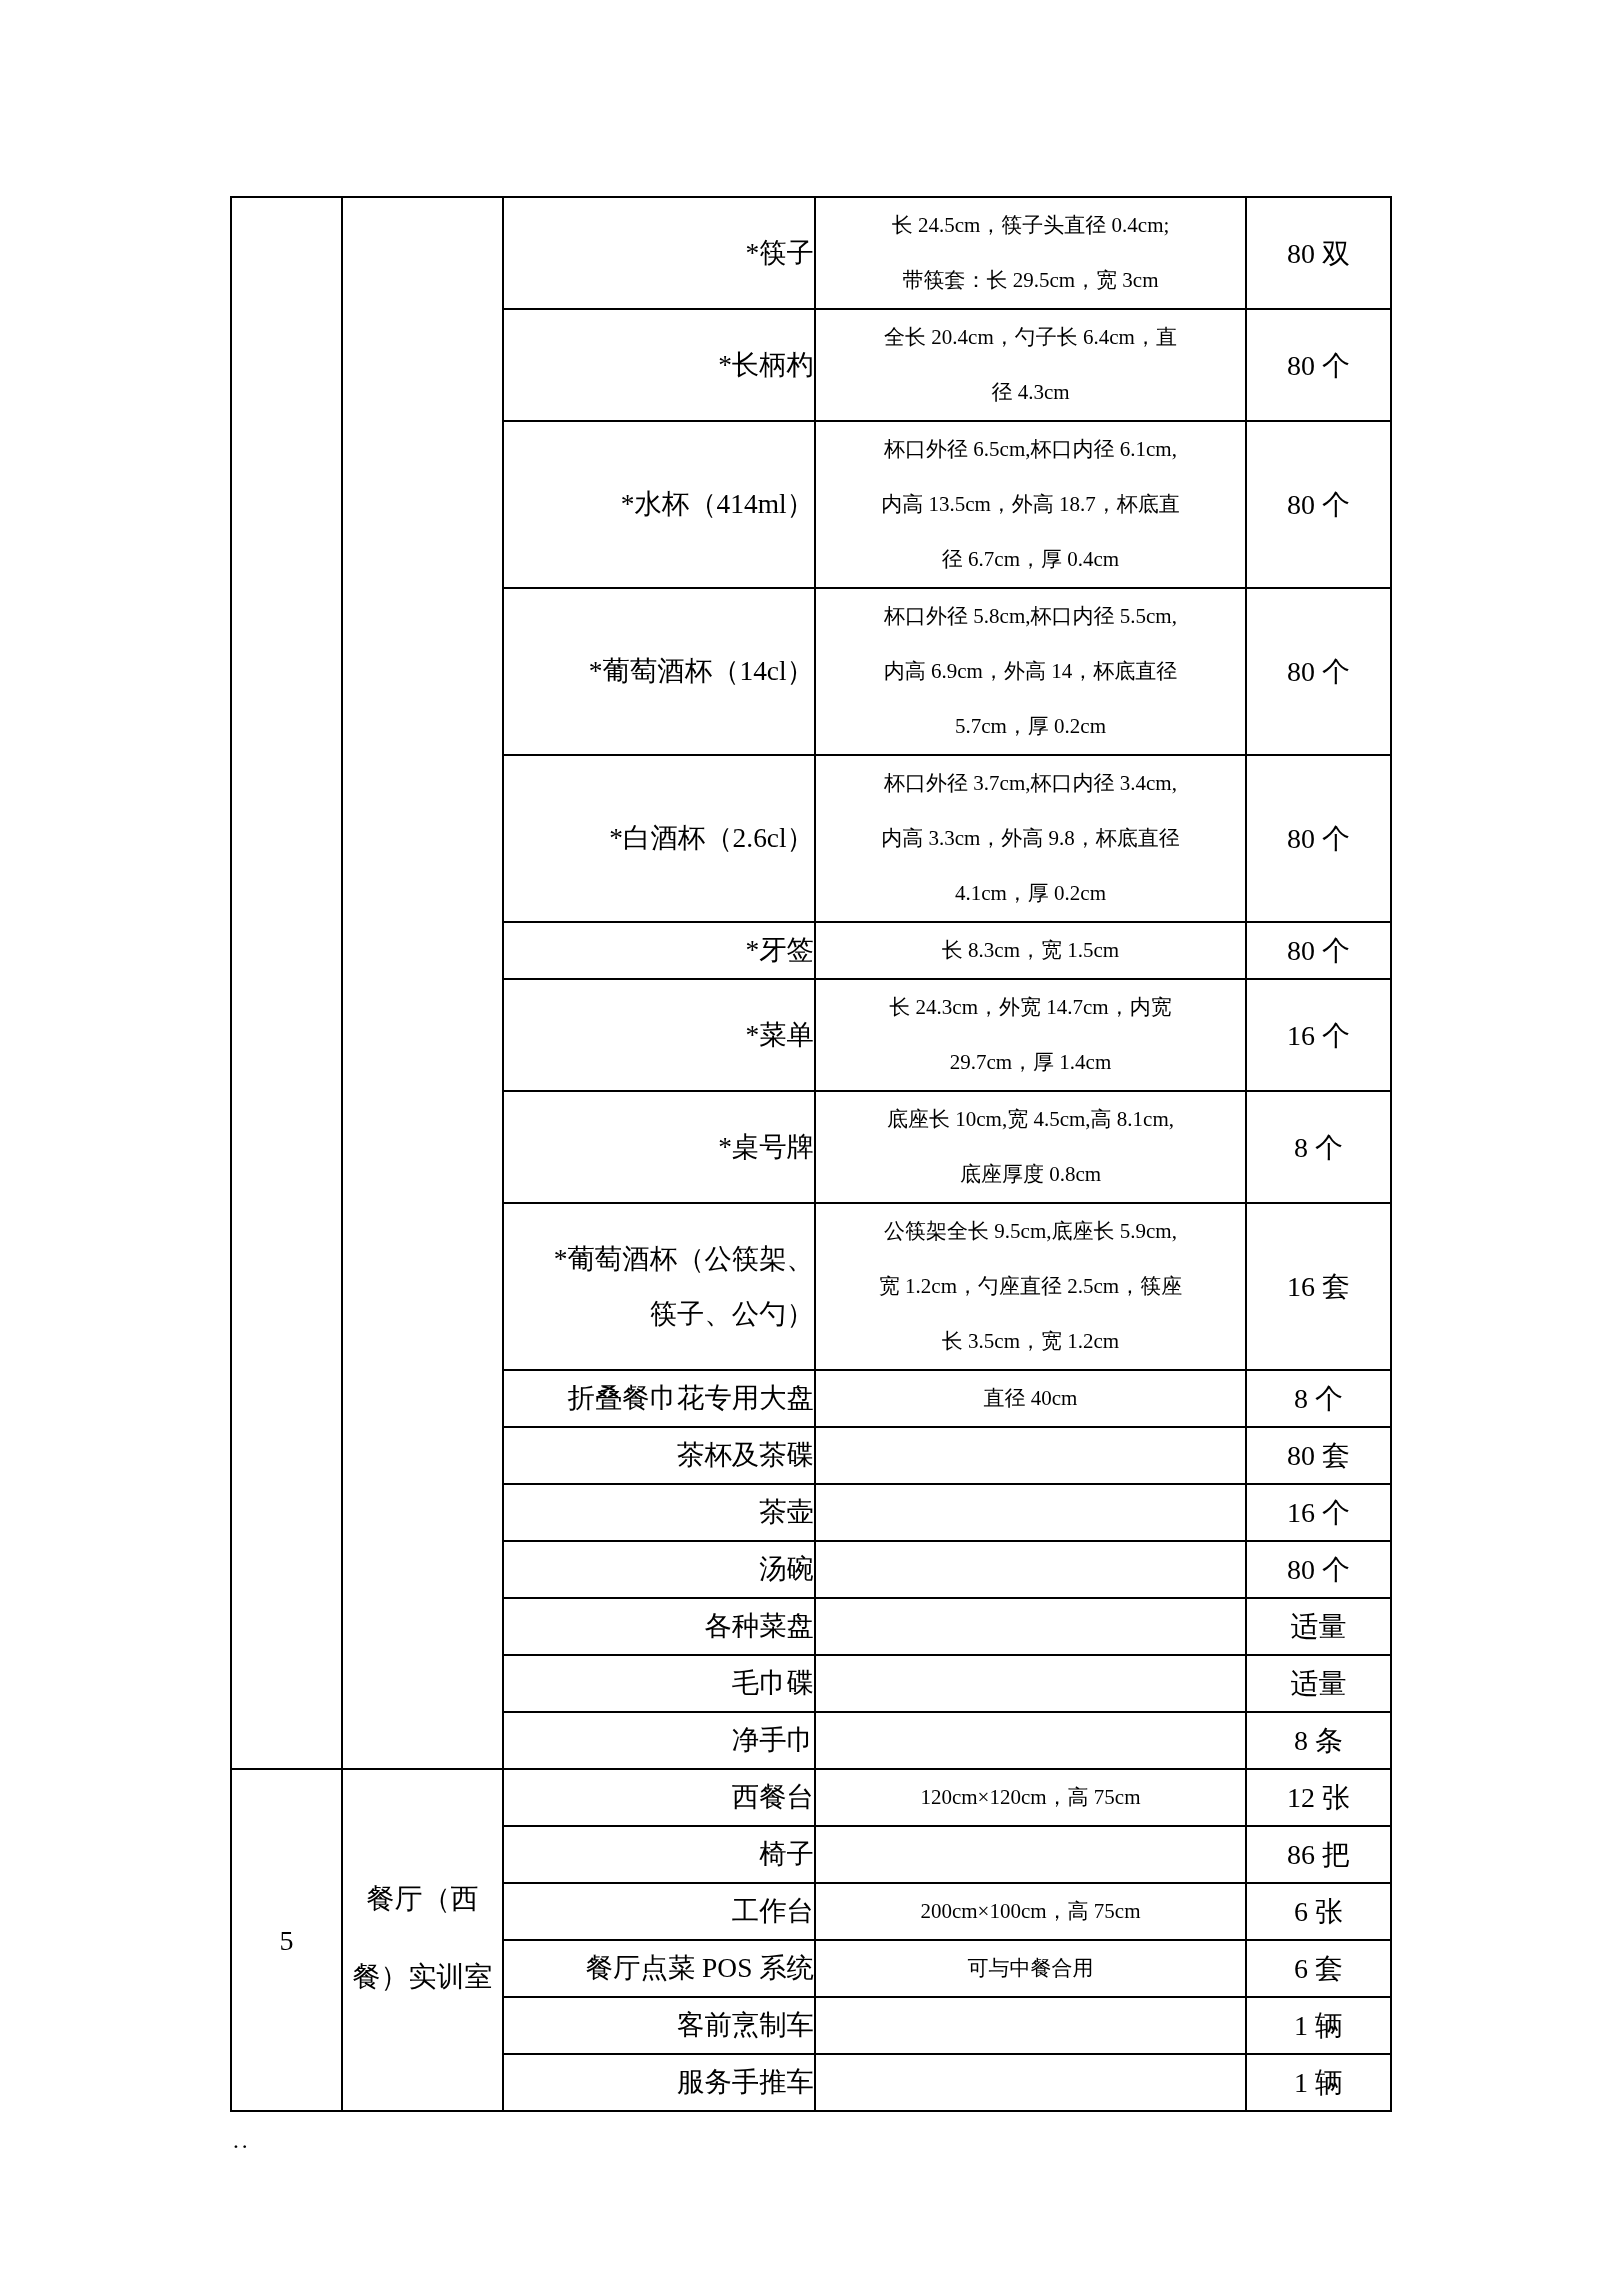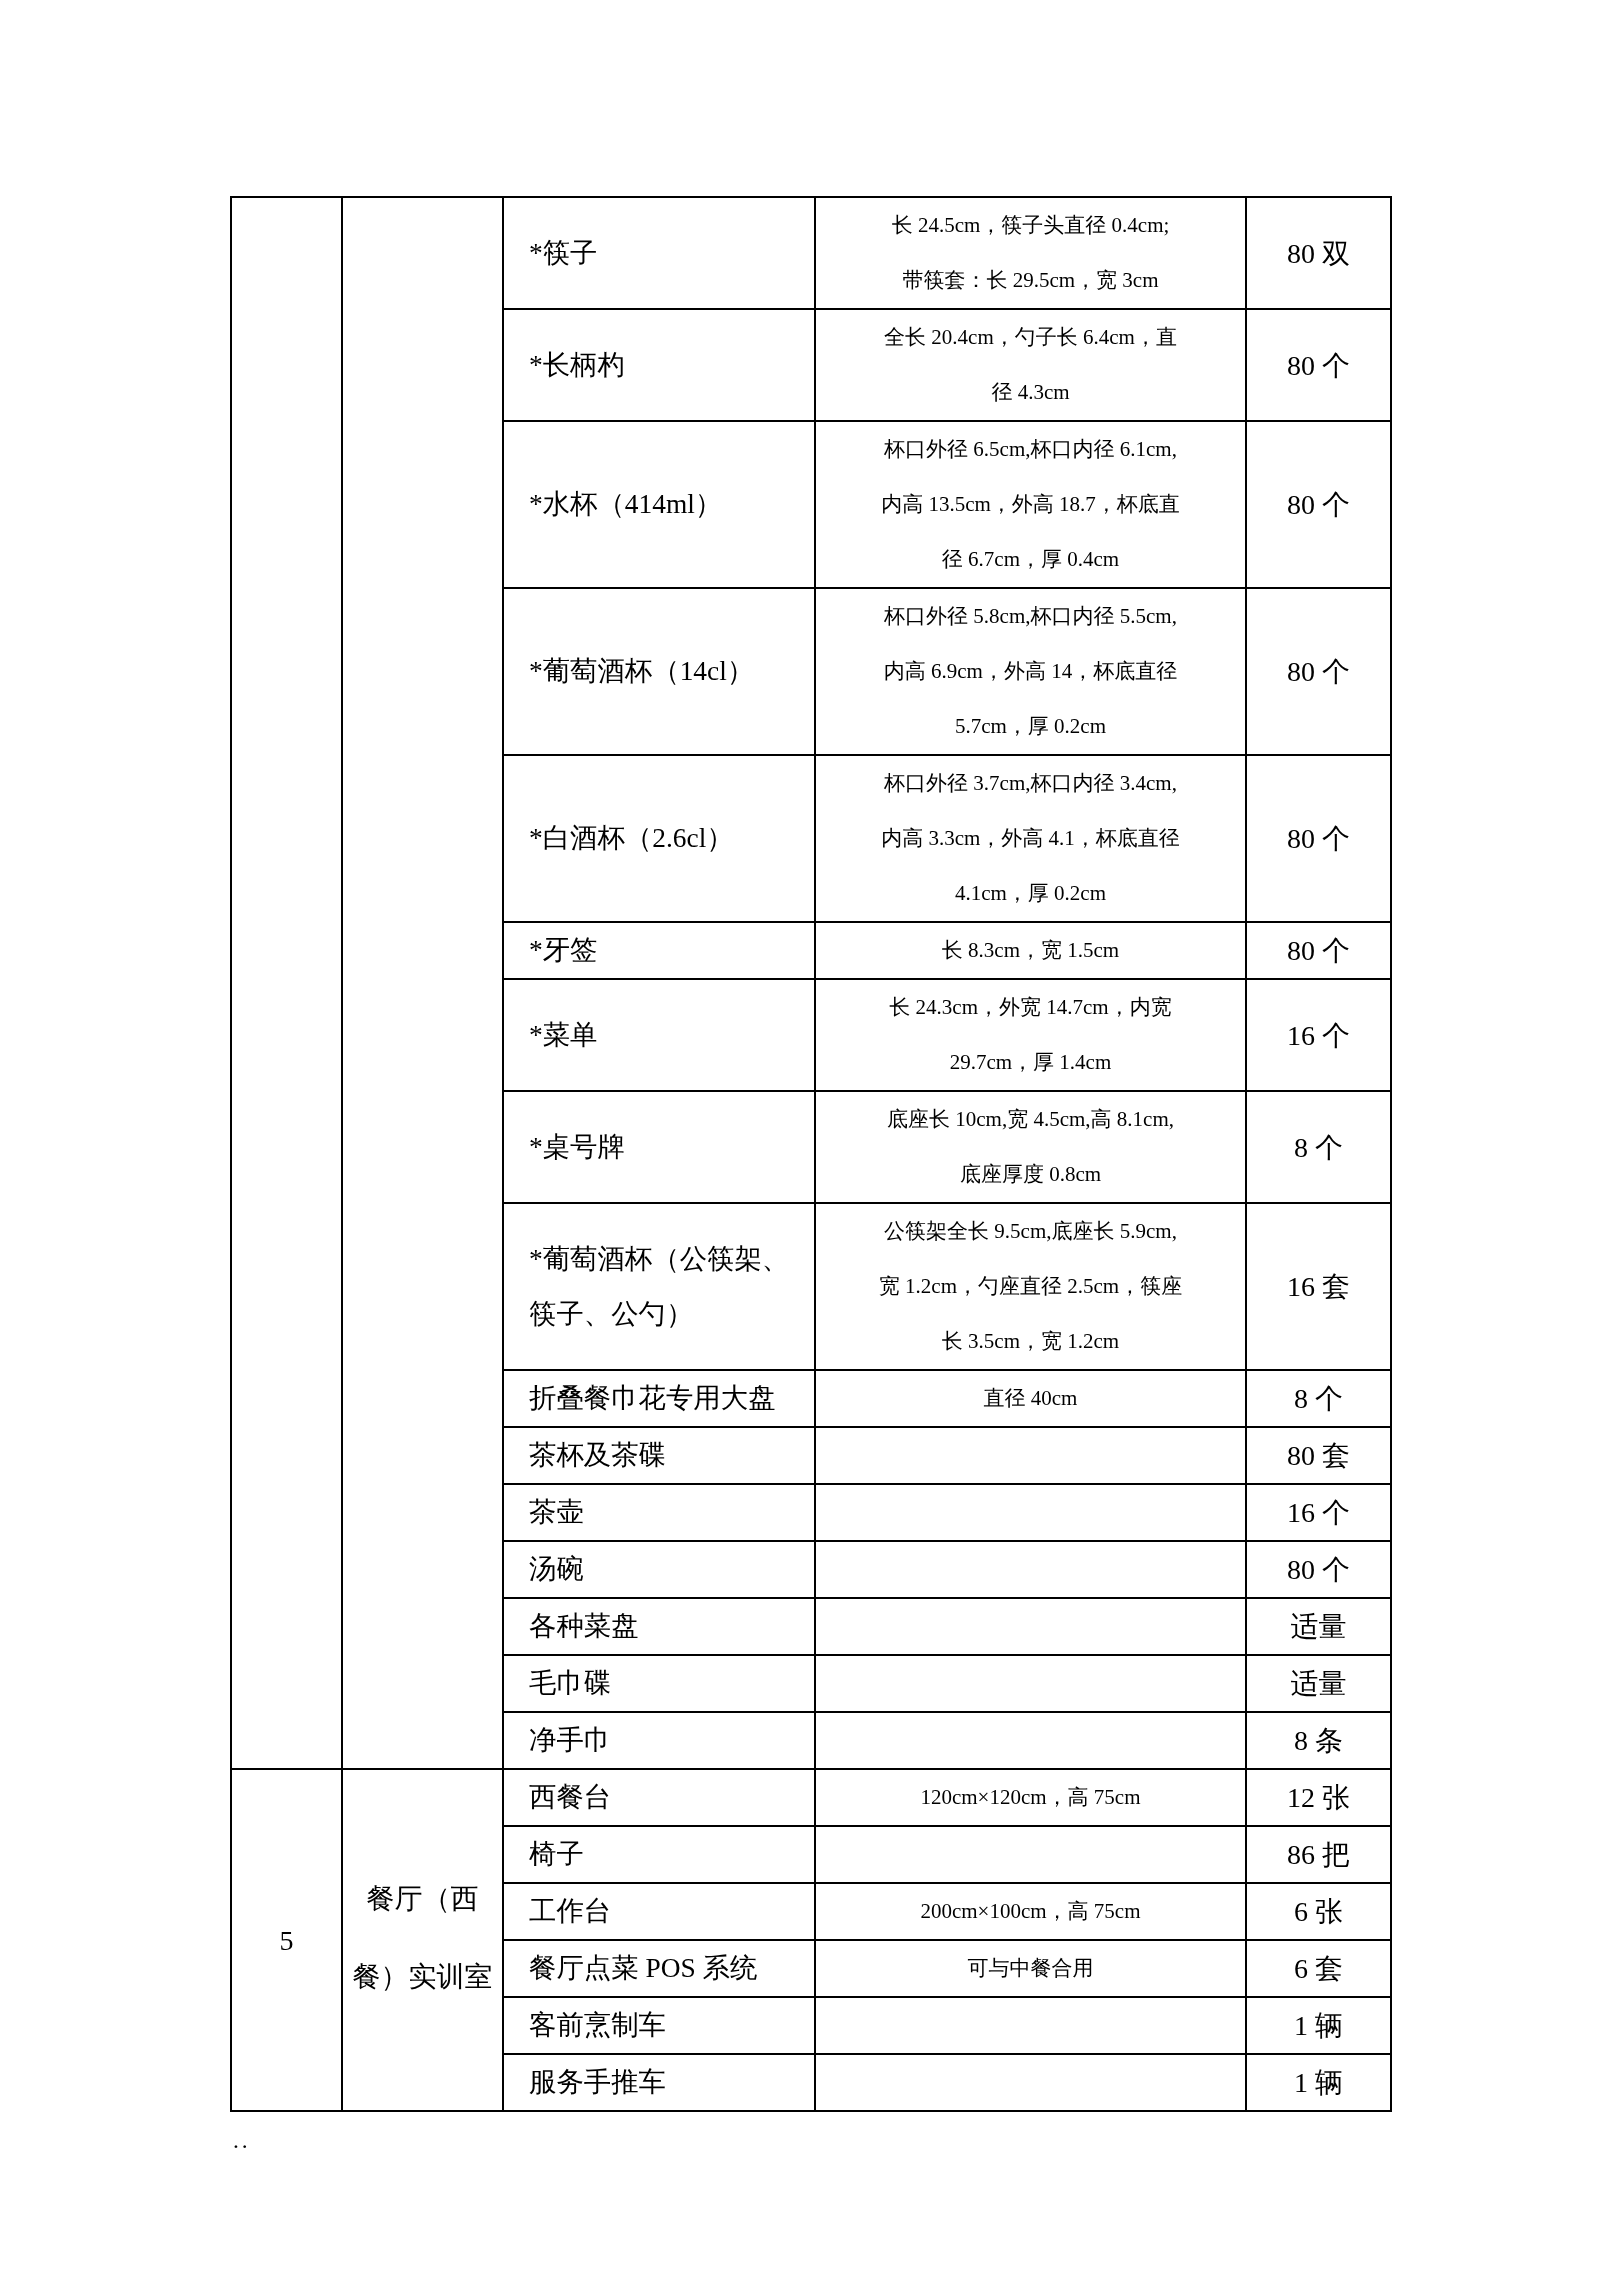--- a/index.html
+++ b/index.html
@@ -39,21 +39,21 @@
   }
   .line {
     display: block;
     line-height: 55px;
     font-size: 28px;
     white-space: nowrap;
   }
   td.seq-cell  { text-align: center; }
   td.category-cell { text-align: center; font-family: Liberation Mono, monospace; }
   td.category-cell .line { line-height: 78px; }
-  td.item-cell { text-align: left; padding-left: 25px; }
+  td.item-cell { text-align: right; padding-left: 25px; }
   td.item-cell .line { font-size: 27.4px; }
   td.spec-cell { text-align: center; }
   td.spec-cell .line { font-size: 21px; }
   td.qty-cell  { text-align: center; margin-top: 12px; }
   .footer-mark {
     position: absolute;
     left: 233px;
     top: 2129px;
     font-size: 23.5px;
     letter-spacing: 2.9px;
@@ -124,21 +124,21 @@
           <td class="qty-cell">
             <div class="line">80 个</div>
           </td>
         </tr>
         <tr>
           <td class="item-cell">
             <div class="line">*白酒杯（2.6cl）</div>
           </td>
           <td class="spec-cell">
             <div class="line">杯口外径 3.7cm,杯口内径 3.4cm,</div>
-            <div class="line">内高 3.3cm，外高 4.1，杯底直径</div>
+            <div class="line">内高 3.3cm，外高 9.8，杯底直径</div>
             <div class="line">4.1cm，厚 0.2cm</div>
           </td>
           <td class="qty-cell">
             <div class="line">80 个</div>
           </td>
         </tr>
         <tr>
           <td class="item-cell">
             <div class="line">*牙签</div>
           </td>

